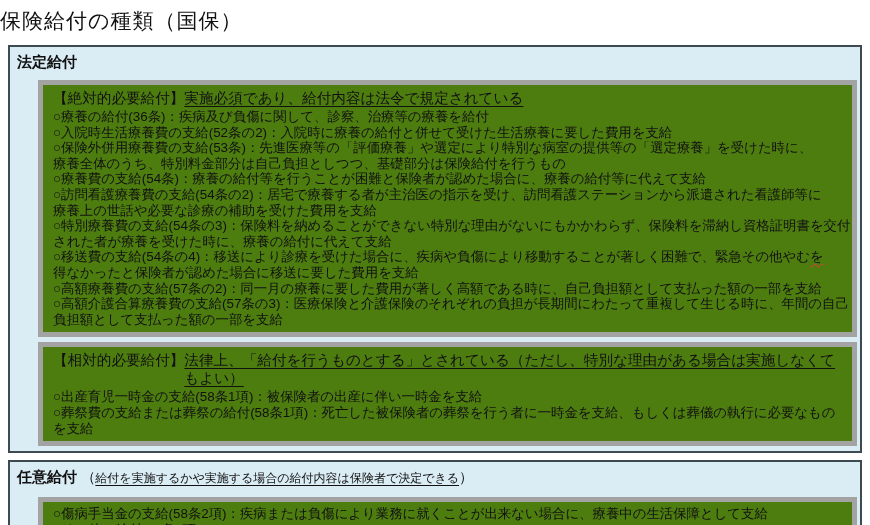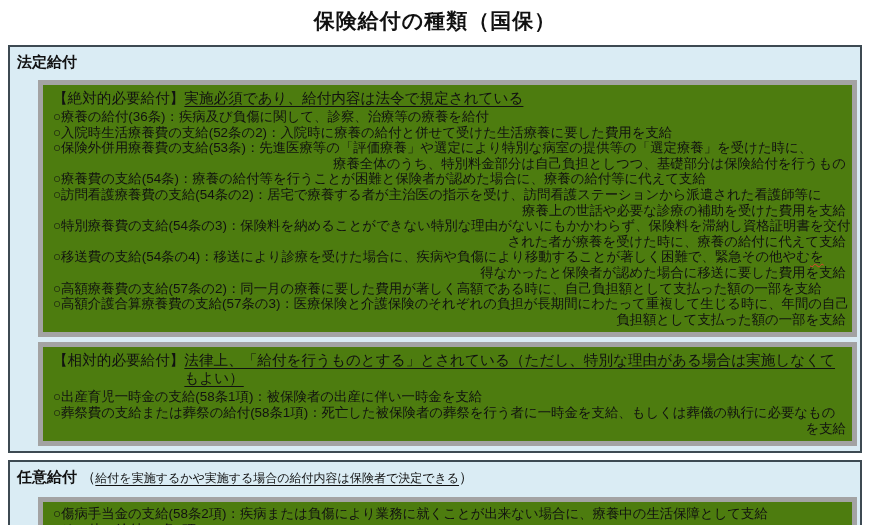--- a/index.html
+++ b/index.html
@@ -4,21 +4,21 @@
 <style>
   * { box-sizing: border-box; margin: 0; padding: 0; }
   html, body { background: #ffffff; }
   .page {
     width: 870px; height: 525px; overflow: hidden;
     background: #ffffff; color: #111;
     font-family: "Liberation Sans", "DejaVu Sans", sans-serif;
     position: relative;
   }
   .title {
-    text-align: center; font-size: 21px; font-weight: bold;
+    text-align: left; font-size: 21px; font-weight: normal;
     padding-top: 7px; letter-spacing: 1px;
   }
   .sec {
     margin: 10px 8px 0 8px;
     border: 2px solid #3d4a52;
     background: #daecf4;
   }
   .sec2 { margin-top: 7px; }
   .sec-label-row { padding: 5px 8px 9px 7px; font-size: 15px; line-height: 19px; }
   .sec-label { font-weight: bold; font-size: 15px; }
@@ -27,21 +27,21 @@
   .inner {
     background: #4d7c0f; border: 5px solid #a3a3a3;
     margin: 0 3px 5px 28px;
     padding: 4px 6px 5px 10px;
     font-size: 13.4px; line-height: 15.6px;
   }
   .bh { display: flex; font-size: 14.6px; line-height: 18px; margin-bottom: 2px; }
   .bh-pre { white-space: nowrap; }
   .bh-u { text-decoration: underline; text-underline-offset: 3px; }
   .ln { white-space: nowrap; }
-  .ln.c { text-align: right; white-space: normal; }
+  .ln.c { text-align: left; white-space: normal; }
   .ln.ind { padding-left: 16px; }
   .sq {
     text-decoration: underline wavy #e03c31;
     text-decoration-skip-ink: none;
     text-underline-offset: 2px;
     text-decoration-thickness: 1px;
   }
 </style>
 </head>
 <body>

